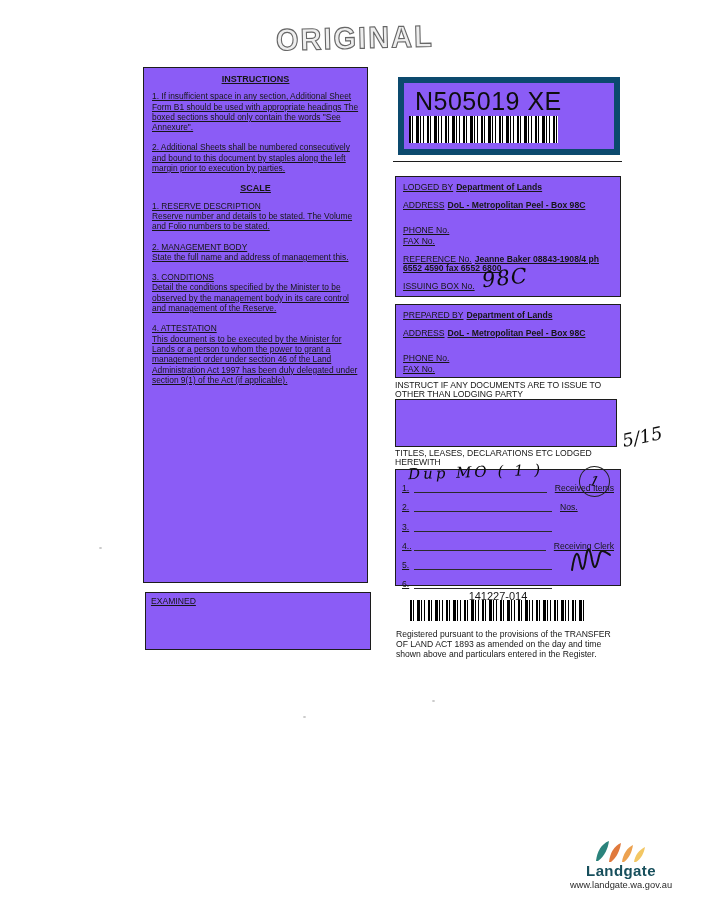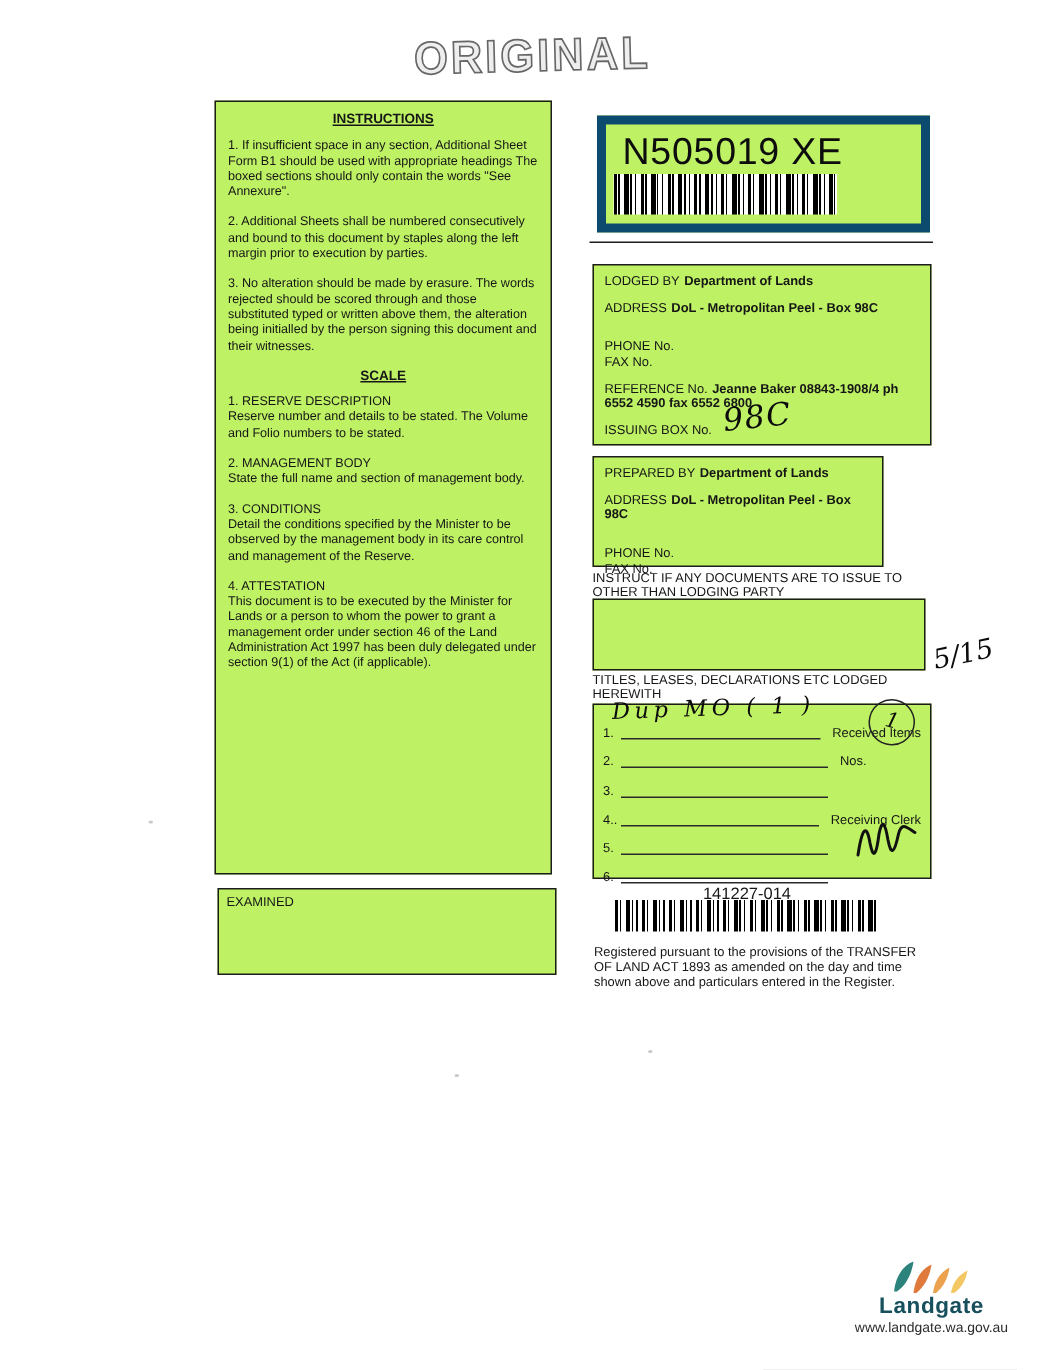--- a/index.html
+++ b/index.html
@@ -3,21 +3,21 @@
 <meta charset="utf-8">
 <style>
   * { margin:0; padding:0; box-sizing:border-box; }
   html,body { background:#e8e8e8; }
   #page {
     position:relative; width:705px; height:913px; background:#ffffff;
     font-family:"Liberation Sans", sans-serif; color:#161616; overflow:hidden;
     margin:0 auto;
   }
   .abs { position:absolute; }
-  .box { position:absolute; border:1.6px solid #1c1c1c; background:#bef264; }
+  .box { position:absolute; border:1.6px solid #1c1c1c; background:#8b5cf6;text-decoration:underline; }
 
   
   .stamp {
     position:absolute; left:276px; top:22px;
     font-size:29px; font-weight:bold; letter-spacing:2px;
     color:rgba(60,60,60,0.10);
     -webkit-text-stroke:1.1px #4d4d4d;
     transform:rotate(-1.5deg) scaleY(1.05);
     opacity:.85;
   }
@@ -39,21 +39,21 @@
     position:absolute; background:
     repeating-linear-gradient(90deg,#000 0 2px,#fff 2px 3px,#000 3px 4px,#fff 4px 7px,#000 7px 10px,#fff 10px 11px,#000 11px 12px,#fff 12px 14px,#000 14px 15px,#fff 15px 18px);
   }
   .bc1 { left:409px; top:116px; width:149px; height:27px; }
   .bc2 { left:410px; top:600px; width:176px; height:21px; }
 
   .formtitle { left:393px; top:161px; width:229px; border-top:1.6px solid #1c1c1c; text-align:center; font-weight:bold; font-size:12.3px; padding-top:13px; letter-spacing:.3px; }
 
   .fbox { font-size:8.6px; line-height:9.5px; padding:5px 7px; }
   .lodged { left:395px; top:176px; width:226px; height:121px; }
-  .prepared { left:395px; top:304px; width:194px; height:74px; }
+  .prepared { left:395px; top:304px; width:226px; height:74px; }
   .fline b { margin-left:3px; }
   .mt8 { margin-top:8px; } .mt16 { margin-top:16px; } .mt1 { margin-top:1.5px; } .mt3 { margin-top:1px; }
 
   .hand { font-family:"DejaVu Serif", serif; font-style:italic; color:#0b0b0b; }
   .hw-98c { left:482px; top:266px; font-size:21px; transform:rotate(-6deg); letter-spacing:1px; }
   .hw-515 { left:622px; top:426px; font-size:18px; transform:rotate(-12deg); }
   .hw-dup { left:408px; top:463px; font-size:15px; letter-spacing:3px; transform:rotate(-2deg); z-index:3; }
 
   .instructlbl { left:395px; top:381px; width:226px; font-size:8.6px; line-height:9.3px; }
   .instructbox { left:395px; top:399px; width:222px; height:48px; }
@@ -85,26 +85,25 @@
 <body>
 
 <div id="page">
 
   <div class="stamp">ORIGINAL</div>
 
   <div class="box instr">
     <div class="ttl">INSTRUCTIONS</div>
     <div class="para">1. If insufficient space in any section, Additional Sheet Form B1 should be used with appropriate headings The boxed sections should only contain the words "See Annexure".</div>
     <div class="para">2. Additional Sheets shall be numbered consecutively and bound to this document by staples along the left margin prior to execution by parties.</div>
-    <div class="para">3. No alteration should be made by erasure. The words rejected should be scored through and those substituted typed or written above them, the alteration being initialled by the person signing this document and their witnesses.</div>
     <div class="nttl">SCALE</div>
     <div>1. RESERVE DESCRIPTION</div>
     <div>Reserve number and details to be stated. The Volume and Folio numbers to be stated.</div>
     <div class="nh">2. MANAGEMENT BODY</div>
-    <div>State the full name and section of management body.</div>
+    <div>State the full name and address of management this.</div>
     <div class="nh">3. CONDITIONS</div>
     <div>Detail the conditions specified by the Minister to be observed by the management body in its care control and management of the Reserve.</div>
     <div class="nh">4. ATTESTATION</div>
     <div>This document is to be executed by the Minister for Lands or a person to whom the power to grant a management order under section 46 of the Land Administration Act 1997 has been duly delegated under section 9(1) of the Act (if applicable).</div>
   </div>
 
   <div class="box examined">
     <span>EXAMINED</span>
   </div>
 

